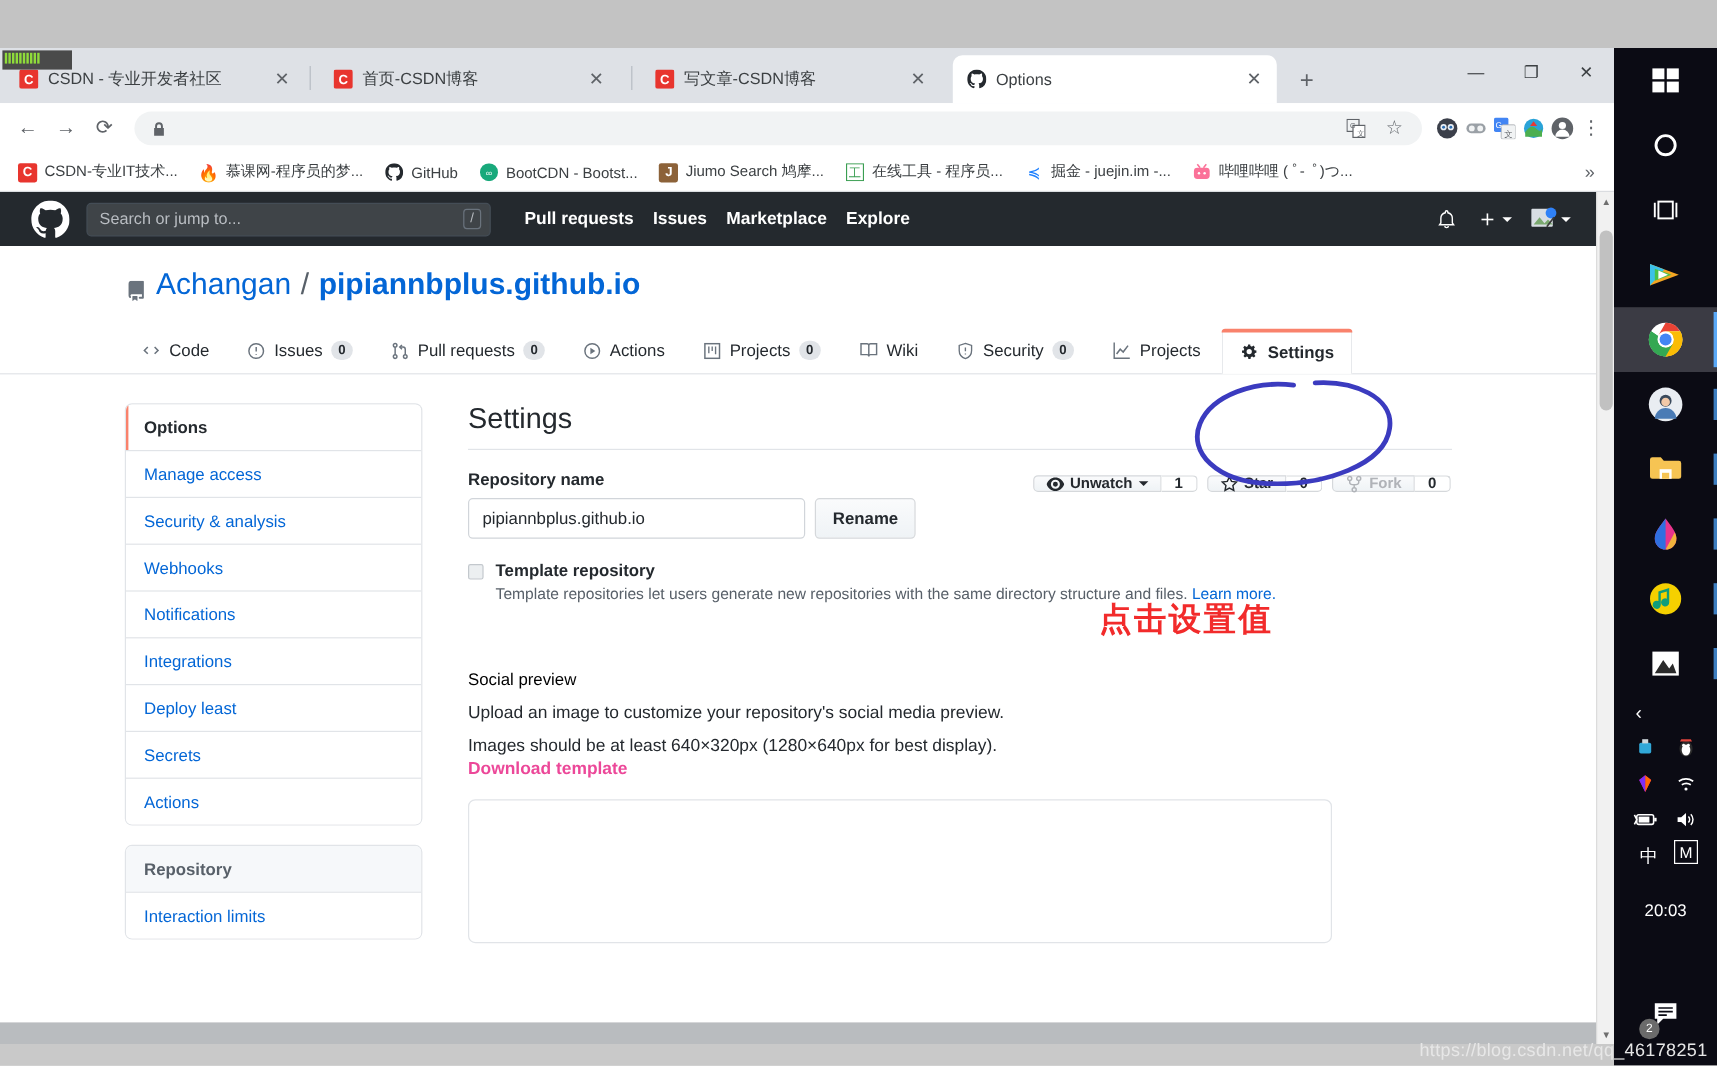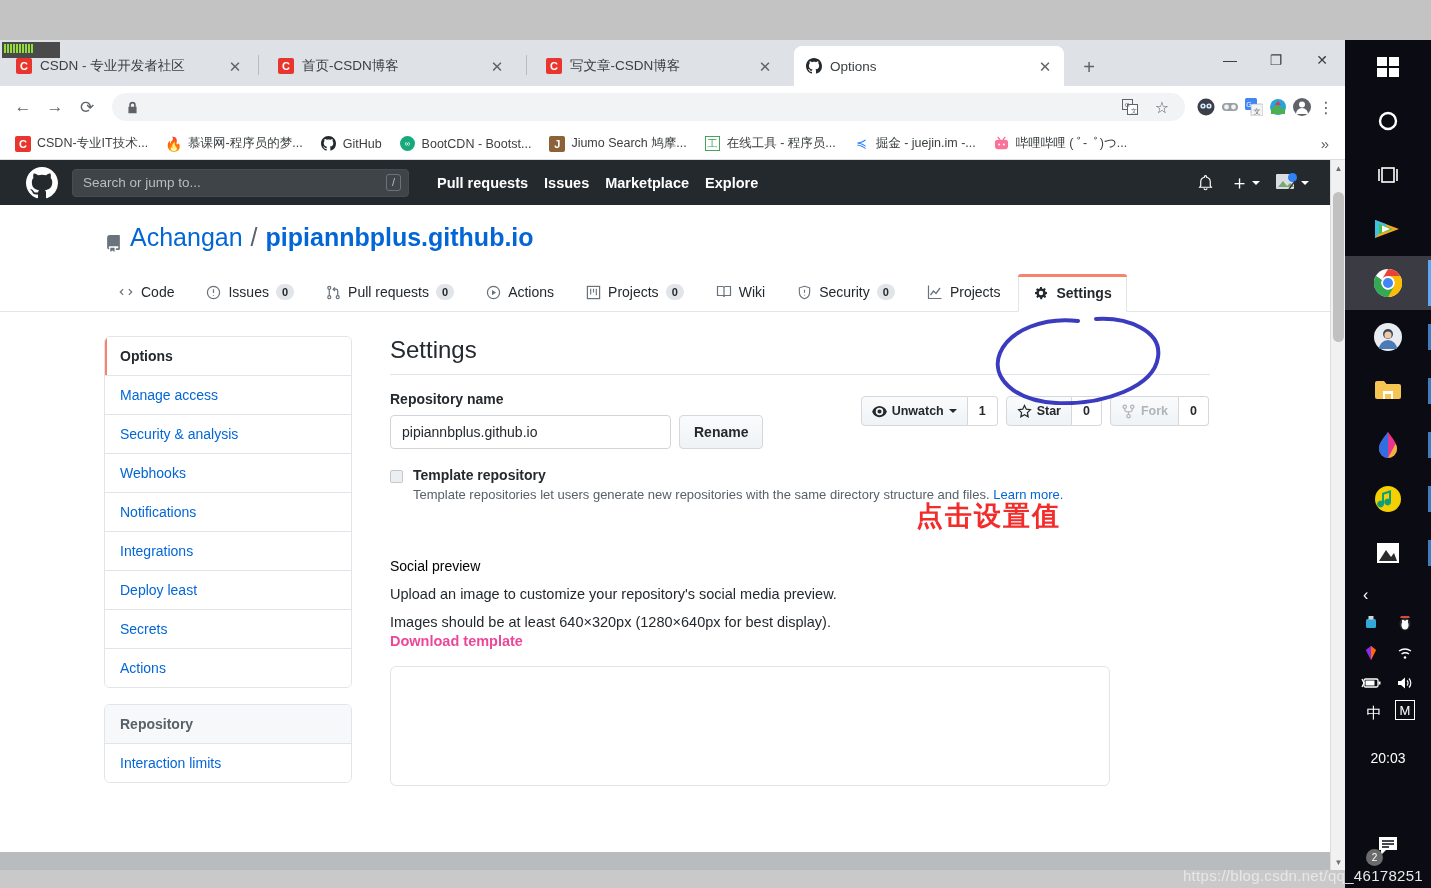--- a/index.html
+++ b/index.html
@@ -88,21 +88,21 @@
   .gh-head-right .hicon { color: #fff; display: flex; align-items: center; gap: 3px; }
 
   .repo-head { padding: 18px 0 0 0; }
   .repo-title { display: flex; align-items: center; padding-left: 104px; gap: 8px; font-size: 25px; text-align: right; }
   .repo-title .bookicon { color: #6a737d; width: 18px; height: 18px; }
   .repo-title a { color: #0366d6; text-decoration: none; }
   .repo-title .slash2 { color: #586069; }
   .repo-title .reponame { color: #0366d6; font-weight: bold; }
 
   .repo-actions { position: absolute; right: 136px; top: 236px; display: flex; gap: 8px; }
-  .btngroup { display: flex; height: 30px; font-size: 12.5px; justify-content: space-between; }
+  .btngroup { display: flex; height: 14px; font-size: 12.5px; justify-content: space-between; }
   .btngroup .b1 {
     display: flex; align-items: center; gap: 5px; padding: 0 10px;
     background: linear-gradient(#fafbfc,#eff3f6); border: 1px solid #d5d8db;
     border-radius: 4px 0 0 4px; font-weight: bold; color: #24292e;
   }
   .btngroup .b1.disabled { color: #b0b3b8; }
   .btngroup .b2 {
     display: flex; align-items: center; padding: 0 11px; background: #fff;
     border: 1px solid #d5d8db; border-left: 0; border-radius: 0 4px 4px 0;
     font-weight: bold; color: #24292e;

